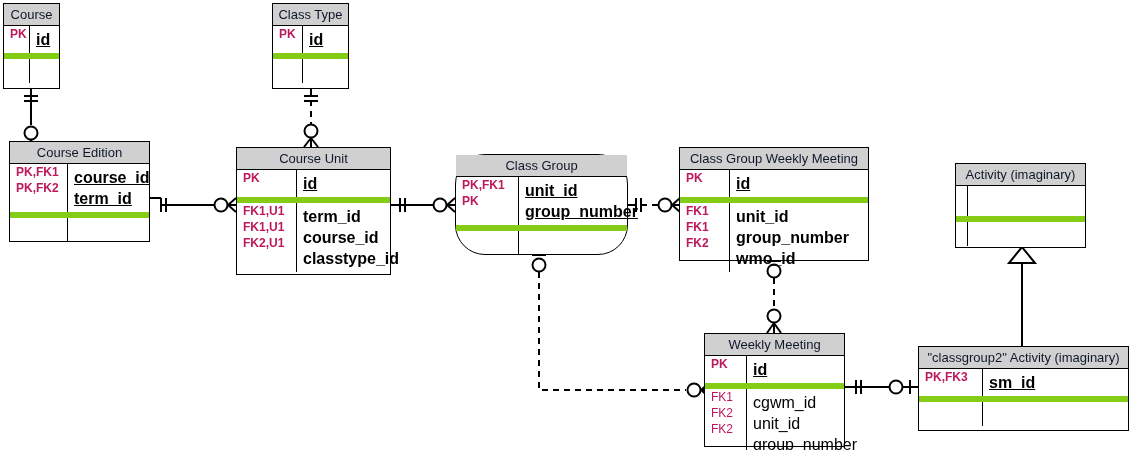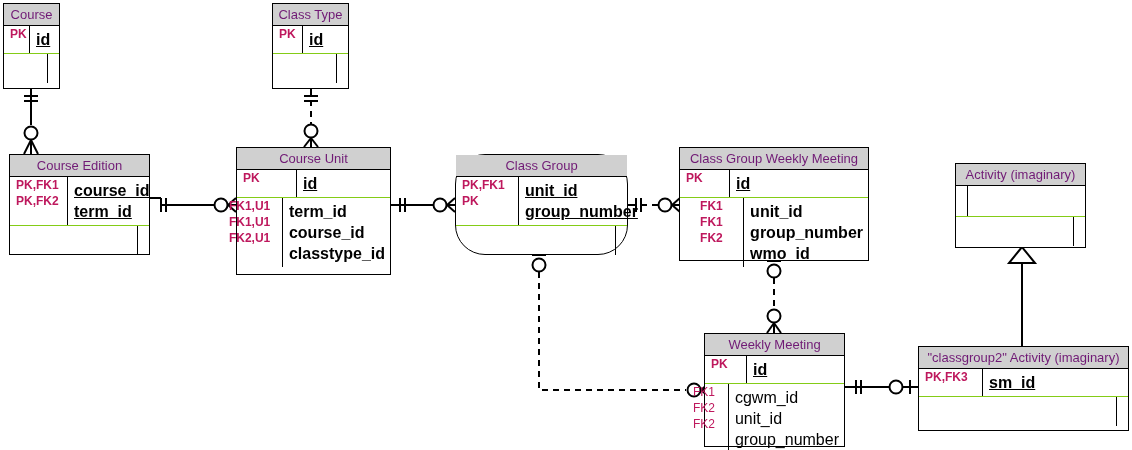--- a/index.html
+++ b/index.html
@@ -1,24 +1,24 @@
 <!DOCTYPE html>
 <html><head>
 <meta charset="utf-8">
 <style>
   html,body{margin:0;padding:0;background:#ffffff;}
   body{font-family:"Liberation Sans", sans-serif;}
   #canvas{position:relative;width:1132px;height:450px;overflow:hidden;background:#ffffff;}
 
   .entity{position:absolute;box-sizing:border-box;border:1px solid #000;background:#ffffff;}
   .ent-title{box-sizing:border-box;background:#d0d0d0;border-bottom:1px solid #000;
-             text-align:center;font-size:13px;color:#701a75;line-height:1;
+             text-align:center;font-size:13px;color:#0f172a;line-height:1;
              display:flex;align-items:center;justify-content:center;height:22px;}
   .ent-sec{box-sizing:border-box;display:flex;}
-  .ent-sec + .ent-sec{border-top:1px solid #84cc16;justify-content:flex-end;}
+  .ent-sec + .ent-sec{border-top:6px solid #84cc16;}
   .col-key{box-sizing:border-box;border-right:1px solid #000;padding:1px 5px 3px 6px;
            font-size:12px;font-weight:bold;color:#be185d;white-space:nowrap;}
   .col-val{box-sizing:border-box;padding:3px 5px 3px 6px;font-size:16px;
            font-weight:bold;color:#000;white-space:nowrap;}
   .thin .col-key,.thin .col-val{font-weight:normal;}
   .ul span{text-decoration:underline;}
   .row{line-height:1.32;}
   .empty{height:30px;}
 
   svg.edges{position:absolute;left:0;top:0;width:1132px;height:450px;pointer-events:none;}
@@ -148,21 +148,21 @@
           </div>
           <div class="col-val">
             <div class="row ul"><span>id</span></div>
           </div>
         </div>
         <div class="ent-sec empty">
           <div class="col-key" style="width: 30px; min-width: 30px;"></div>
           <div class="col-val"></div>
         </div>
       </div>
-      <div class="entity" style="left: 9px; top: 154px; width: 141px; height: 101px;">
+      <div class="entity" style="left: 9px; top: 141px; width: 141px; height: 101px;">
         <div class="ent-title">Course Edition</div>
         <div class="ent-sec">
           <div class="col-key" style="width: 58px; min-width: 58px;">
             <div class="row">PK,FK1</div>
             <div class="row">PK,FK2</div>
           </div>
           <div class="col-val">
             <div class="row ul"><span>course_id</span></div>
             <div class="row ul"><span>term_id</span></div>
           </div>

